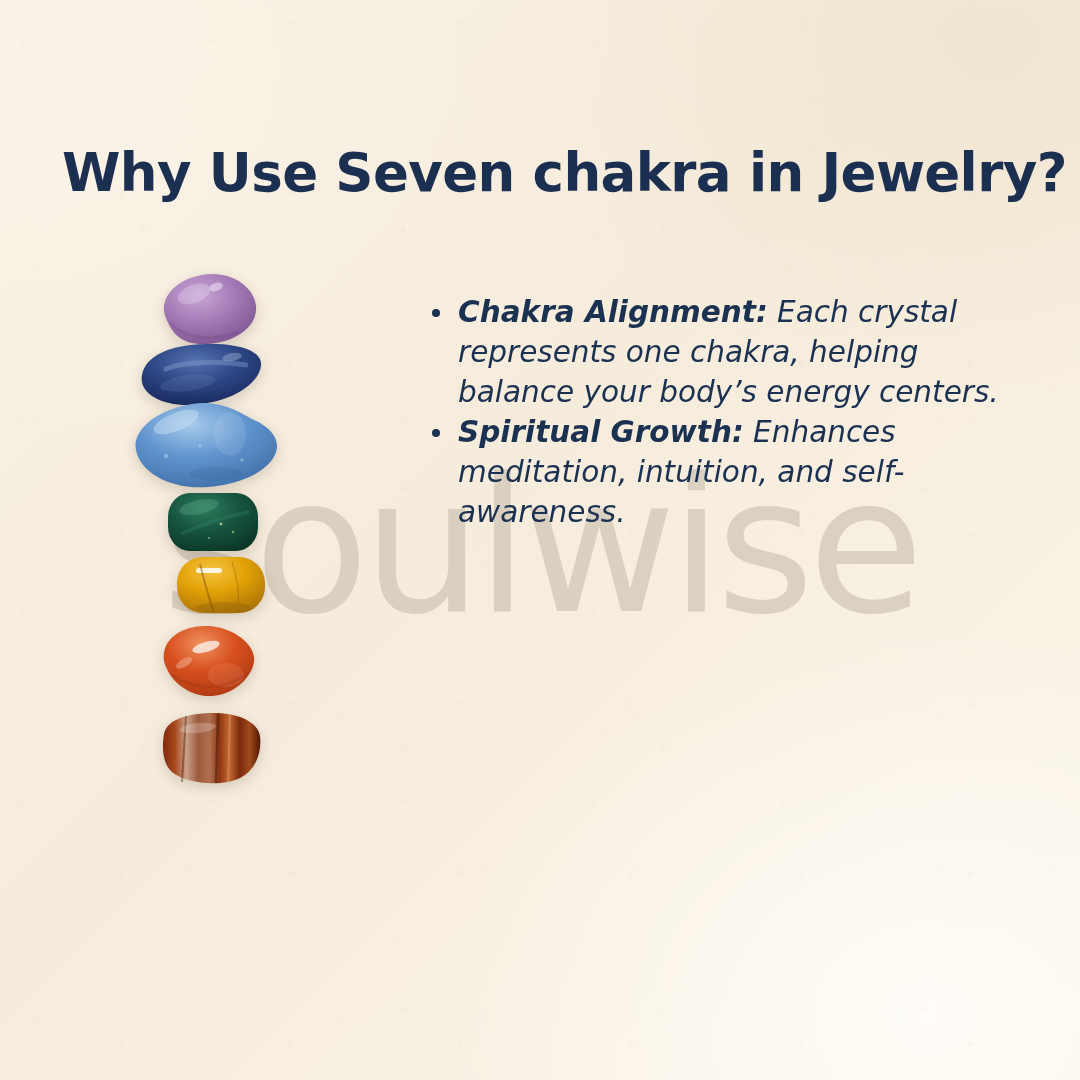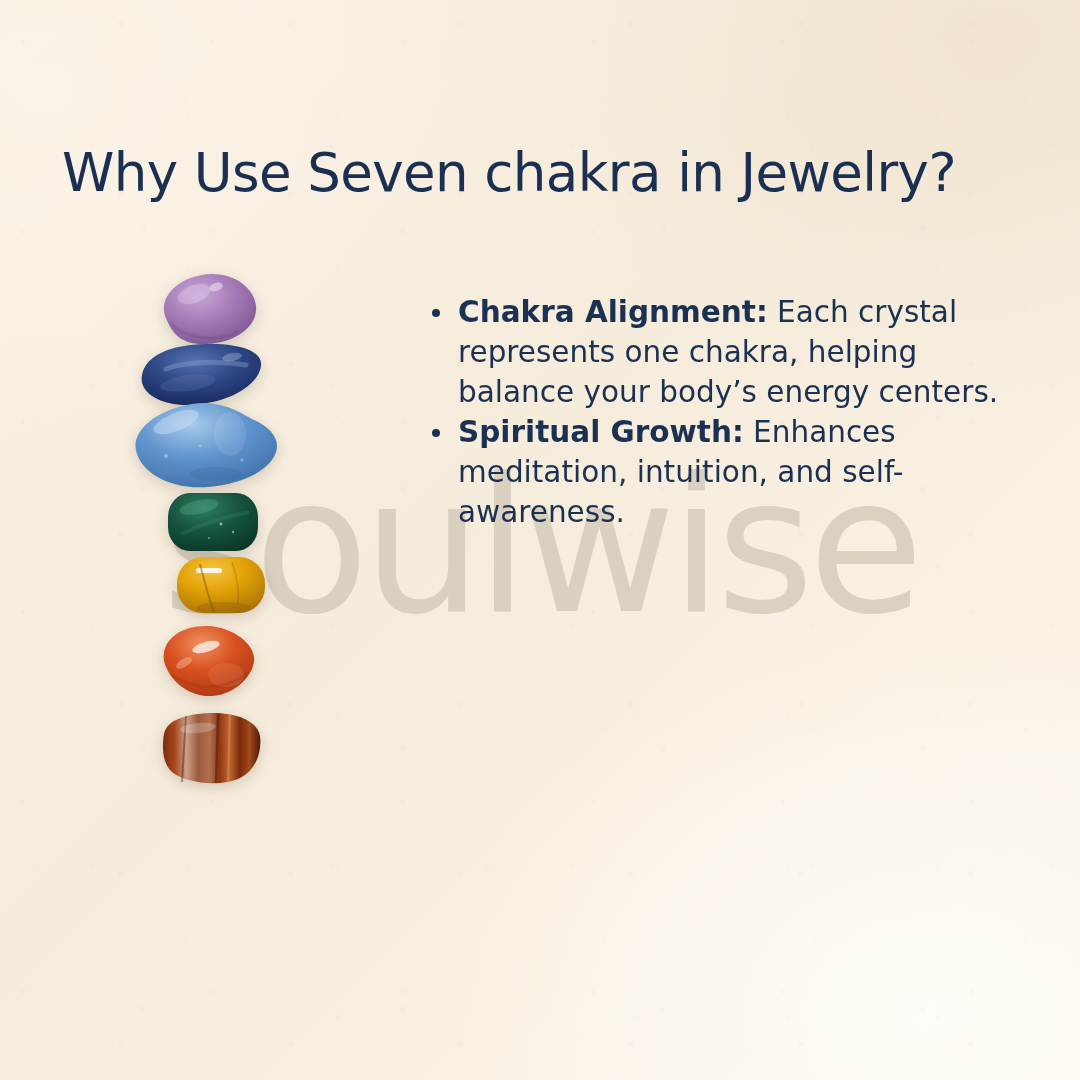--- a/index.html
+++ b/index.html
@@ -58,21 +58,21 @@
     white-space: nowrap;
   }
 
   
   #title {
     position: absolute;
     left: 62px;
     top: 108px;
     width: 960px;
     font-family: "DejaVu Sans", sans-serif;
-    font-weight: normal;
+    font-weight: bold;
     font-size: 53px;
     letter-spacing: -0.6px;
     color: #1b2f50;
     line-height: 1.1;
     white-space: nowrap;
   }
 
   
   #stones {
     position: absolute;
@@ -94,20 +94,21 @@
     width: 620px;
     color: #1b3151;
     font-family: "DejaVu Sans", sans-serif;
     font-size: 29.5px;
     line-height: 40px;
   }
   .bullet-row {
     position: relative;
     padding-left: 34px;
     margin: 0 4px 0 0;
+    font-style: italic;
   }
   .bullet-dot {
     position: absolute;
     left: 8px;
     top: 17px;
     width: 8px;
     height: 8px;
     border-radius: 50%;
     background: #1b3151;
   }

